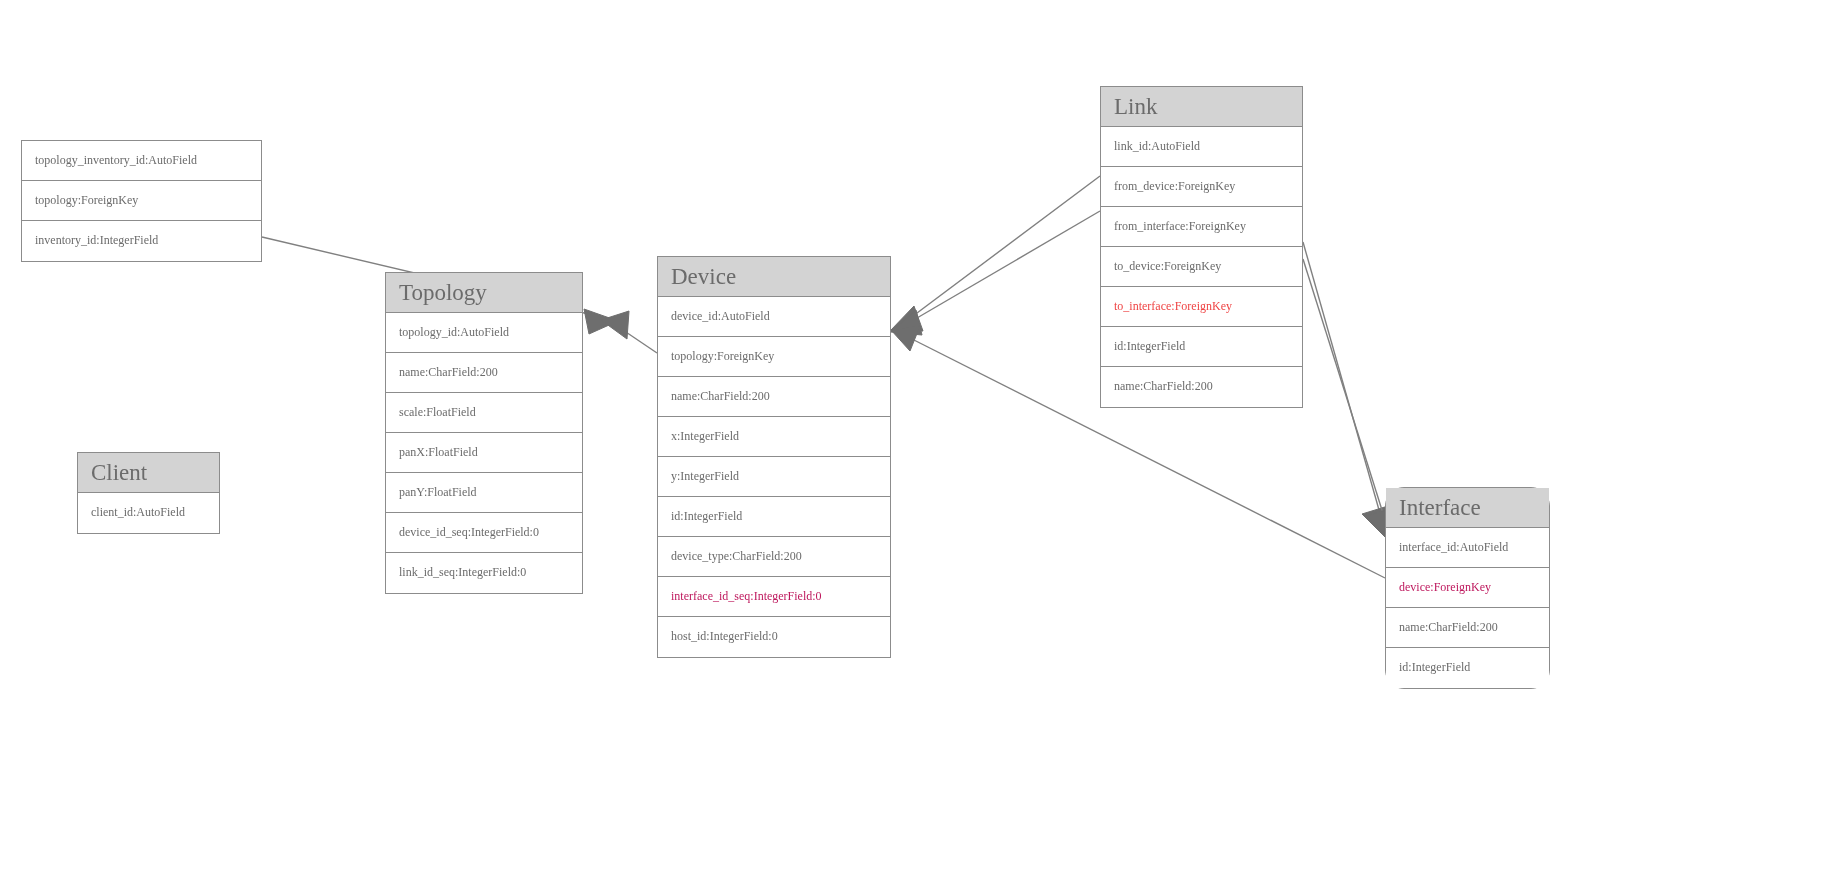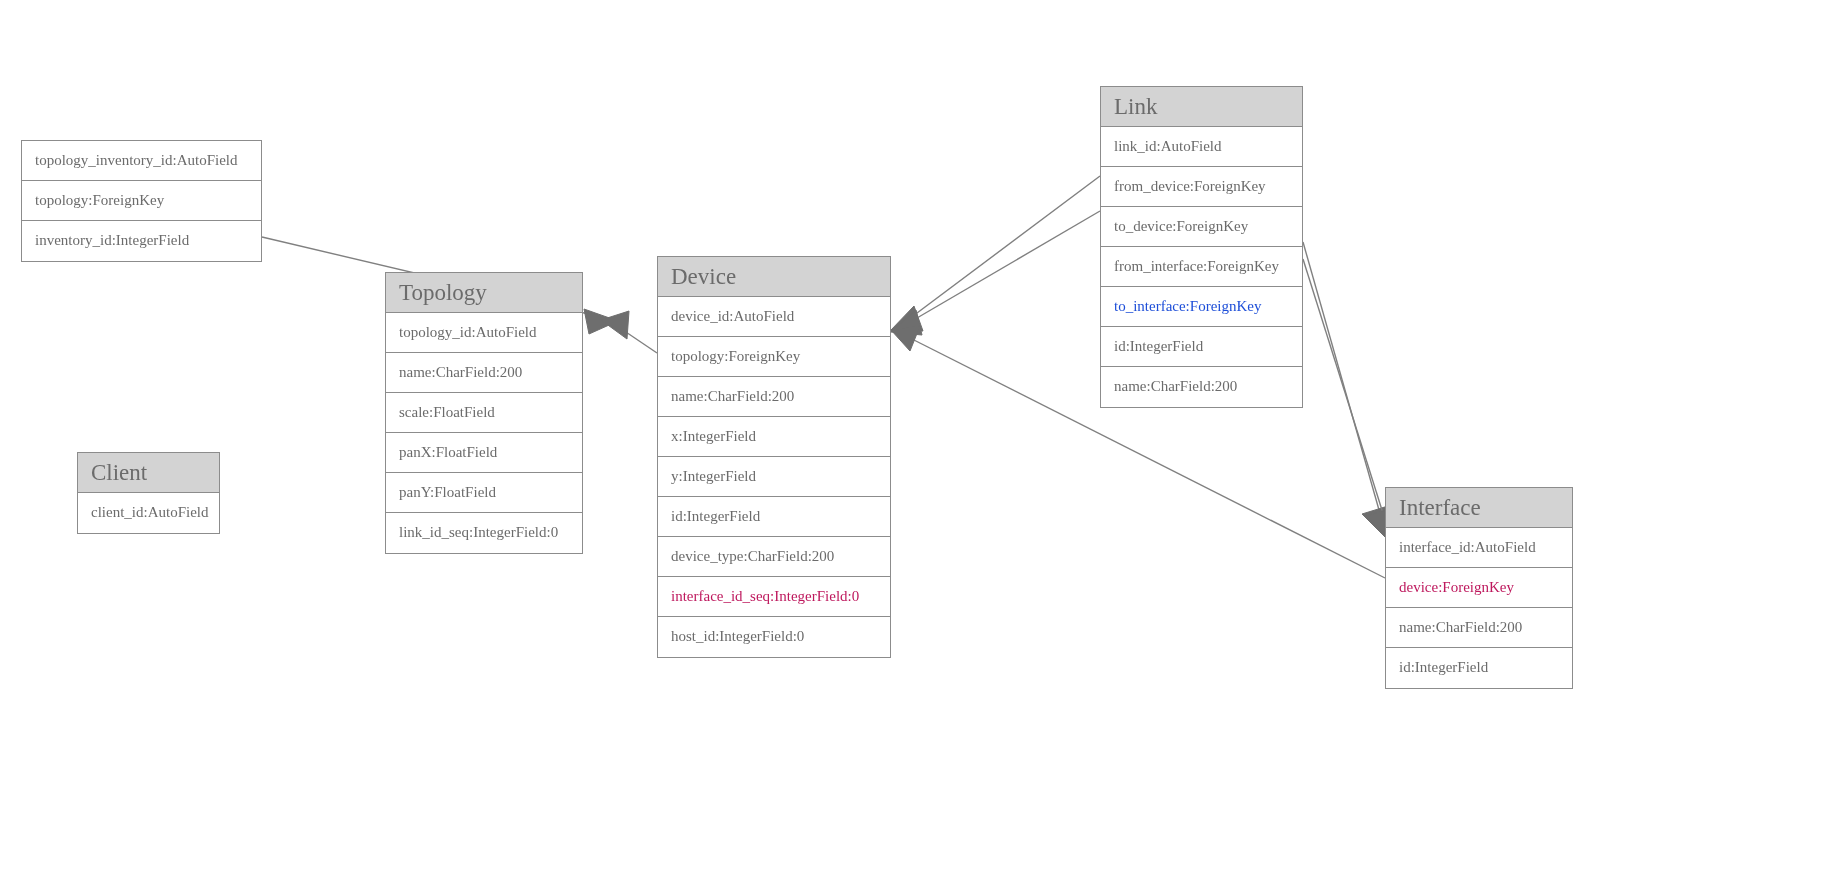--- a/index.html
+++ b/index.html
@@ -41,21 +41,21 @@
     padding: 0 0 0 13px;
     white-space: nowrap;
     overflow: hidden;
   }
   .entity-field {
     box-sizing: border-box;
     height: 40px;
     line-height: 39px;
     border-bottom: 1px solid #8c8c8c;
     color: #6b6b6b;
-    font-size: 15px;
+    font-size: 12px;
     padding: 0 0 0 13px;
     white-space: nowrap;
     overflow: hidden;
     background: #ffffff;
   }
   .entity-field.last {
     border-bottom: none;
   }
 </style>
 </head>
@@ -100,20 +100,21 @@
         <div class="entity-field" style="border-bottom-color: rgb(140, 140, 140); color: rgb(107, 107, 107);">topology:ForeignKey</div>
         <div class="entity-field last" style="border-bottom-color: rgb(140, 140, 140); color: rgb(107, 107, 107);">inventory_id:IntegerField</div>
       </div>
       <div class="entity" style="left: 385px; top: 272px; width: 198px; border-color: rgb(140, 140, 140);">
         <div class="entity-header" style="background: rgb(211, 211, 211); border-bottom-color: rgb(140, 140, 140); color: rgb(107, 107, 107);">Topology</div>
         <div class="entity-field" style="border-bottom-color: rgb(140, 140, 140); color: rgb(107, 107, 107);">topology_id:AutoField</div>
         <div class="entity-field" style="border-bottom-color: rgb(140, 140, 140); color: rgb(107, 107, 107);">name:CharField:200</div>
         <div class="entity-field" style="border-bottom-color: rgb(140, 140, 140); color: rgb(107, 107, 107);">scale:FloatField</div>
         <div class="entity-field" style="border-bottom-color: rgb(140, 140, 140); color: rgb(107, 107, 107);">panX:FloatField</div>
         <div class="entity-field" style="border-bottom-color: rgb(140, 140, 140); color: rgb(107, 107, 107);">panY:FloatField</div>
+        <div class="entity-field" style="border-bottom-color: rgb(140, 140, 140); color: rgb(107, 107, 107);">device_id_seq:IntegerField:0</div>
         <div class="entity-field last" style="border-bottom-color: rgb(140, 140, 140); color: rgb(107, 107, 107);">link_id_seq:IntegerField:0</div>
       </div>
       <div class="entity" style="left: 77px; top: 452px; width: 143px; border-color: rgb(140, 140, 140);">
         <div class="entity-header" style="background: rgb(211, 211, 211); border-bottom-color: rgb(140, 140, 140); color: rgb(107, 107, 107);">Client</div>
         <div class="entity-field last" style="border-bottom-color: rgb(140, 140, 140); color: rgb(107, 107, 107);">client_id:AutoField</div>
       </div>
       <div class="entity" style="left: 657px; top: 256px; width: 234px; border-color: rgb(140, 140, 140);">
         <div class="entity-header" style="background: rgb(211, 211, 211); border-bottom-color: rgb(140, 140, 140); color: rgb(107, 107, 107);">Device</div>
         <div class="entity-field" style="border-bottom-color: rgb(140, 140, 140); color: rgb(107, 107, 107);">device_id:AutoField</div>
         <div class="entity-field" style="border-bottom-color: rgb(140, 140, 140); color: rgb(107, 107, 107);">topology:ForeignKey</div>
@@ -122,27 +123,27 @@
         <div class="entity-field" style="border-bottom-color: rgb(140, 140, 140); color: rgb(107, 107, 107);">y:IntegerField</div>
         <div class="entity-field" style="border-bottom-color: rgb(140, 140, 140); color: rgb(107, 107, 107);">id:IntegerField</div>
         <div class="entity-field" style="border-bottom-color: rgb(140, 140, 140); color: rgb(107, 107, 107);">device_type:CharField:200</div>
         <div class="entity-field" style="border-bottom-color: rgb(140, 140, 140); color: #be185d;">interface_id_seq:IntegerField:0</div>
         <div class="entity-field last" style="border-bottom-color: rgb(140, 140, 140); color: rgb(107, 107, 107);">host_id:IntegerField:0</div>
       </div>
       <div class="entity" style="left: 1100px; top: 86px; width: 203px; border-color: rgb(140, 140, 140);">
         <div class="entity-header" style="background: rgb(211, 211, 211); border-bottom-color: rgb(140, 140, 140); color: rgb(107, 107, 107);">Link</div>
         <div class="entity-field" style="border-bottom-color: rgb(140, 140, 140); color: rgb(107, 107, 107);">link_id:AutoField</div>
         <div class="entity-field" style="border-bottom-color: rgb(140, 140, 140); color: rgb(107, 107, 107);">from_device:ForeignKey</div>
+        <div class="entity-field" style="border-bottom-color: rgb(140, 140, 140); color: rgb(107, 107, 107);">from_interface:ForeignKey</div>
         <div class="entity-field" style="border-bottom-color: rgb(140, 140, 140); color: rgb(107, 107, 107);">to_device:ForeignKey</div>
-        <div class="entity-field" style="border-bottom-color: rgb(140, 140, 140); color: rgb(107, 107, 107);">from_interface:ForeignKey</div>
-        <div class="entity-field" style="border-bottom-color: rgb(140, 140, 140); color: #1d4ed8;">to_interface:ForeignKey</div>
+        <div class="entity-field" style="border-bottom-color: rgb(140, 140, 140); color: #ef4444;">to_interface:ForeignKey</div>
         <div class="entity-field" style="border-bottom-color: rgb(140, 140, 140); color: rgb(107, 107, 107);">id:IntegerField</div>
         <div class="entity-field last" style="border-bottom-color: rgb(140, 140, 140); color: rgb(107, 107, 107);">name:CharField:200</div>
       </div>
-      <div class="entity" style="left: 1385px; top: 487px; width: 188px; border-color: rgb(140, 140, 140);">
+      <div class="entity" style="left: 1385px; top: 487px; width: 165px; border-color: rgb(140, 140, 140); border-radius: 19px;">
         <div class="entity-header" style="background: rgb(211, 211, 211); border-bottom-color: rgb(140, 140, 140); color: rgb(107, 107, 107);">Interface</div>
         <div class="entity-field" style="border-bottom-color: rgb(140, 140, 140); color: rgb(107, 107, 107);">interface_id:AutoField</div>
         <div class="entity-field" style="border-bottom-color: rgb(140, 140, 140); color: #be185d;">device:ForeignKey</div>
         <div class="entity-field" style="border-bottom-color: rgb(140, 140, 140); color: rgb(107, 107, 107);">name:CharField:200</div>
         <div class="entity-field last" style="border-bottom-color: rgb(140, 140, 140); color: rgb(107, 107, 107);">id:IntegerField</div>
       </div>
     </div>
 
 </div>
 

